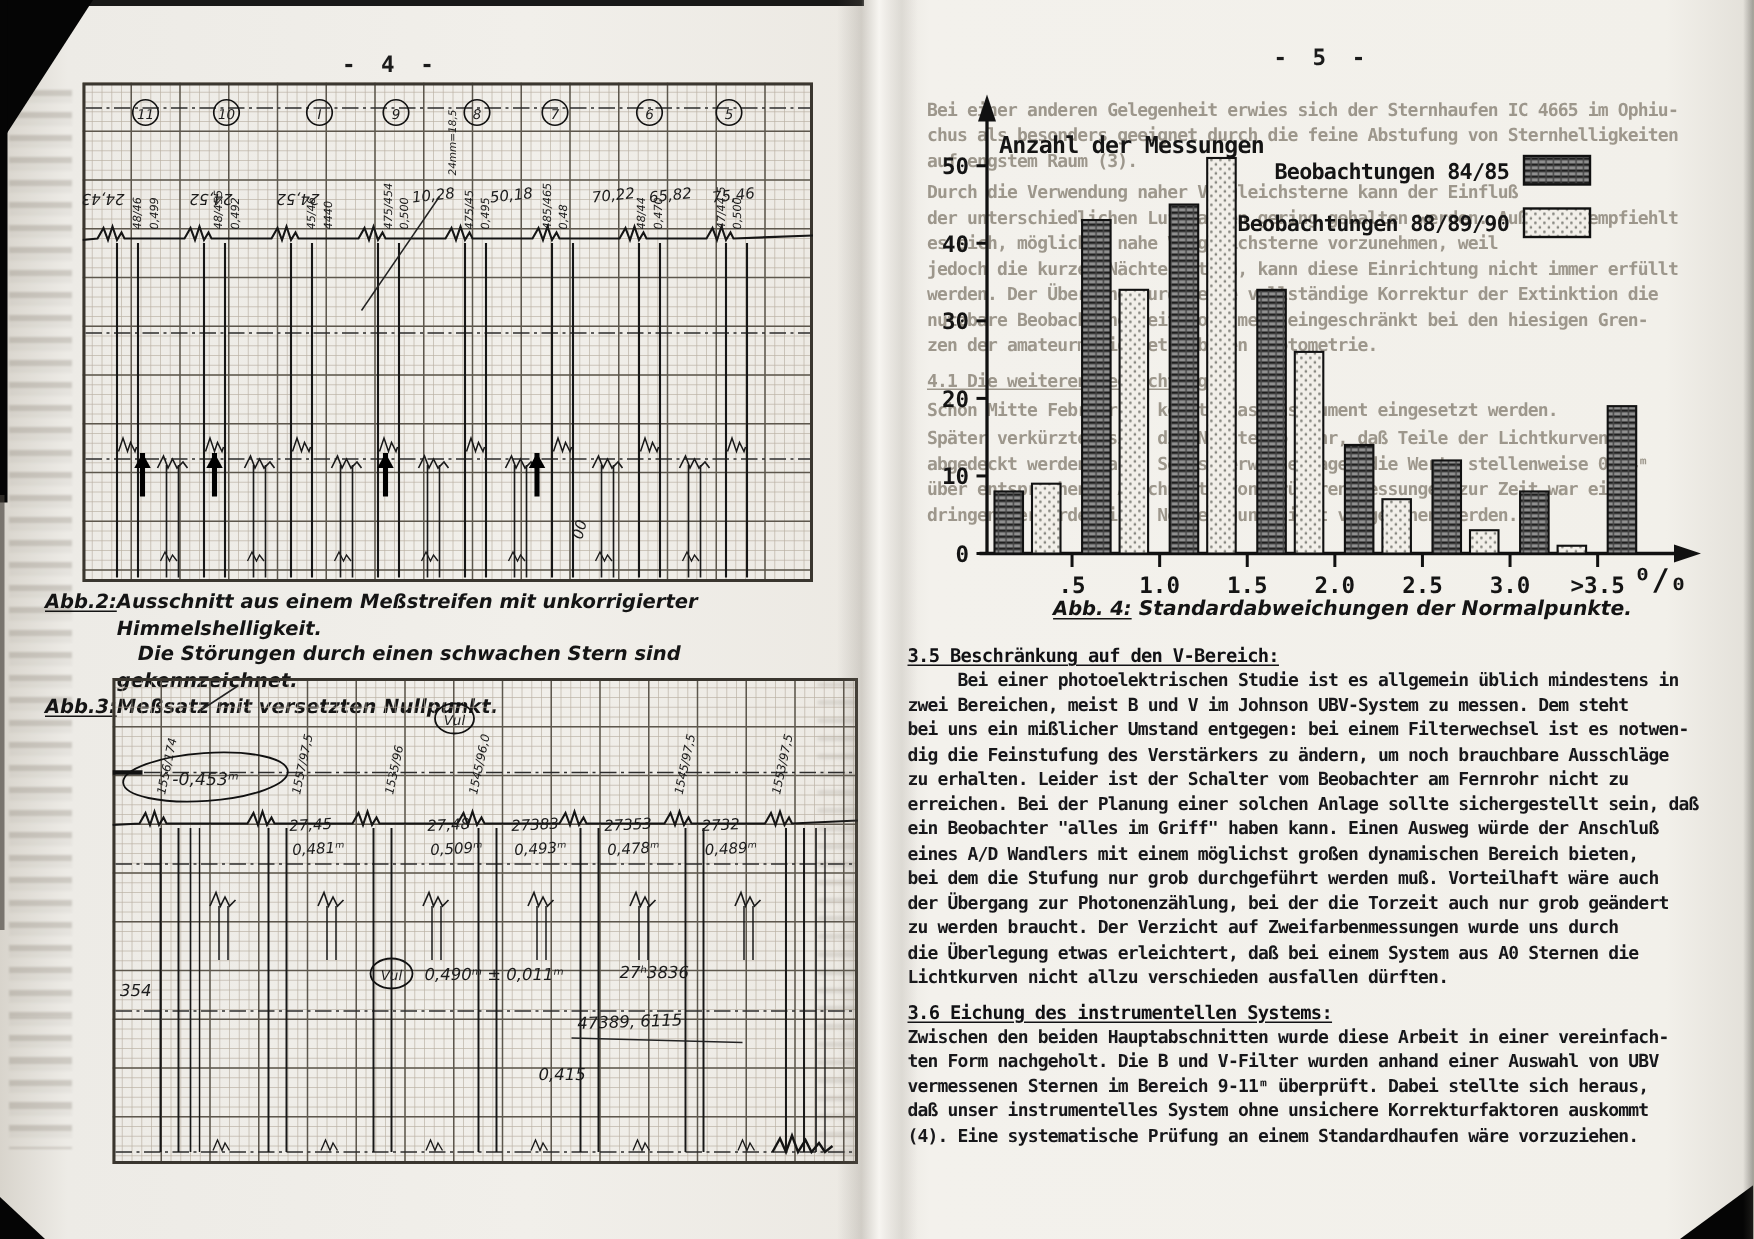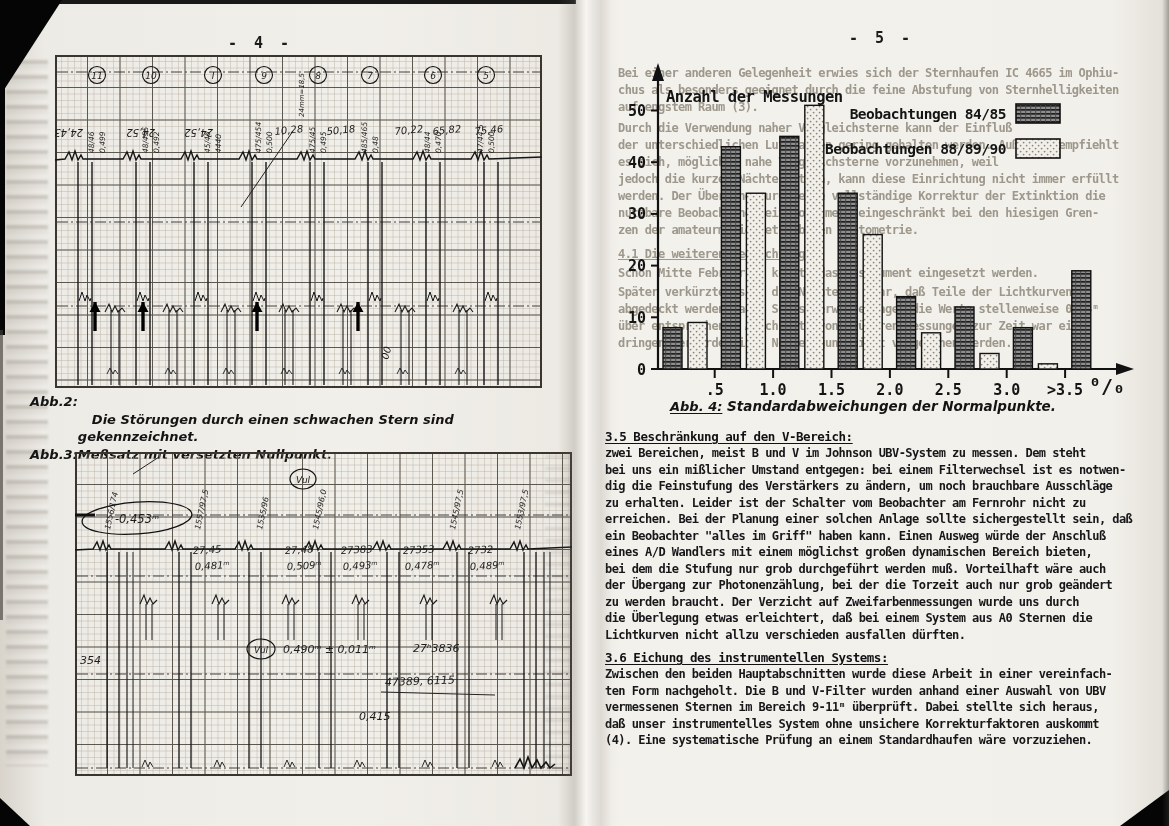--- a/index.html
+++ b/index.html
@@ -13,23 +13,23 @@
   .sec-heading{white-space:pre;font:bold 12.5px/17px "DejaVu Sans Mono",monospace;letter-spacing:-0.45px;color:#111114;
                text-decoration:underline;text-underline-offset:2px;}
   .sec-block{margin-bottom:6px;}
   .text-col{position:absolute;left:20px;top:428px;width:552px;}
   .ghost{position:absolute;white-space:pre;font:bold 12px "DejaVu Sans Mono",monospace;letter-spacing:-0.55px;
          color:#9d978c;filter:blur(0.45px);}
   .ghost.u{text-decoration:underline;}
   .captions{position:absolute;left:30px;top:393px;width:535px;}
   .cap-row{display:flex;align-items:flex-start;}
   .cap-label{flex:0 0 46px;font:italic bold 13px/17.5px "DejaVu Sans",sans-serif;color:#141414;
-             text-underline-offset:2px;}
+             text-decoration:underline;text-underline-offset:2px;}
   .cap-text{font:italic bold 13px/17.5px "DejaVu Sans",sans-serif;color:#141414;}
-  .fig4-caption{position:absolute;left:85px;top:398px;width:450px;
+  .fig4-caption{position:absolute;left:85px;top:398px;width:450px;text-align:center;
                 font:italic bold 13.5px "DejaVu Sans",sans-serif;color:#141414;}
   .fig4-caption .cap-label{display:inline;text-decoration:underline;}
   .bleed{position:absolute;pointer-events:none;}
   .art{position:absolute;background:#050505;}
 </style>
 </head>
 <body>
 
 <div id="scan">
 
@@ -301,21 +301,21 @@
         <line x1="202" y1="276" x2="202" y2="247" stroke="#000" stroke-width="3.4"></line>
         <path d="M196.5,257 L202,247 L207.5,257 Z" fill="#000"></path>
         <line x1="303" y1="276" x2="303" y2="247" stroke="#000" stroke-width="3.4"></line>
         <path d="M297.5,257 L303,247 L308.5,257 Z" fill="#000"></path>
         <line x1="186" y1="152" x2="238" y2="76" stroke="#222" stroke-width="1"></line>
       </svg>
 
     <div class="captions">
       <div class="cap-row">
         <span class="cap-label">Abb.2:</span>
-        <span class="cap-text"><br>
+        <span class="cap-text"><span>Ausschnitt aus einem Meßstreifen mit unkorrigierter Himmelshelligkeit.</span><br>
           <span style="margin-left:14px;">Die Störungen durch einen schwachen Stern sind gekennzeichnet.</span></span>
       </div>
       <div class="cap-row">
         <span class="cap-label">Abb.3:</span>
         <span class="cap-text">Meßsatz mit versetzten Nullpunkt.</span>
       </div>
     </div>
 
     <svg id="fig3-svg" style="position:absolute;left:75px;top:452px;" width="497" height="324" viewBox="0 0 497 324">
         <line x1="0" y1="0" x2="0" y2="324" stroke="#b9b0a2" stroke-width="0.45"></line>
@@ -642,20 +642,21 @@
       </svg>
 
     <div class="fig4-caption">
       <span class="cap-label">Abb. 4:</span>
       <span>Standardabweichungen der Normalpunkte.</span>
     </div>
 
     <div class="text-col" id="sections-col">
         <div class="sec-block">
           <div class="sec-heading">3.5 Beschränkung auf den V-Bereich:</div>
+          <div class="print-line">     Bei einer photoelektrischen Studie ist es allgemein üblich mindestens in</div>
           <div class="print-line">zwei Bereichen, meist B und V im Johnson UBV-System zu messen. Dem steht</div>
           <div class="print-line">bei uns ein mißlicher Umstand entgegen: bei einem Filterwechsel ist es notwen-</div>
           <div class="print-line">dig die Feinstufung des Verstärkers zu ändern, um noch brauchbare Ausschläge</div>
           <div class="print-line">zu erhalten. Leider ist der Schalter vom Beobachter am Fernrohr nicht zu</div>
           <div class="print-line">erreichen. Bei der Planung einer solchen Anlage sollte sichergestellt sein, daß</div>
           <div class="print-line">ein Beobachter "alles im Griff" haben kann. Einen Ausweg würde der Anschluß</div>
           <div class="print-line">eines A/D Wandlers mit einem möglichst großen dynamischen Bereich bieten,</div>
           <div class="print-line">bei dem die Stufung nur grob durchgeführt werden muß. Vorteilhaft wäre auch</div>
           <div class="print-line">der Übergang zur Photonenzählung, bei der die Torzeit auch nur grob geändert</div>
           <div class="print-line">zu werden braucht. Der Verzicht auf Zweifarbenmessungen wurde uns durch</div>

